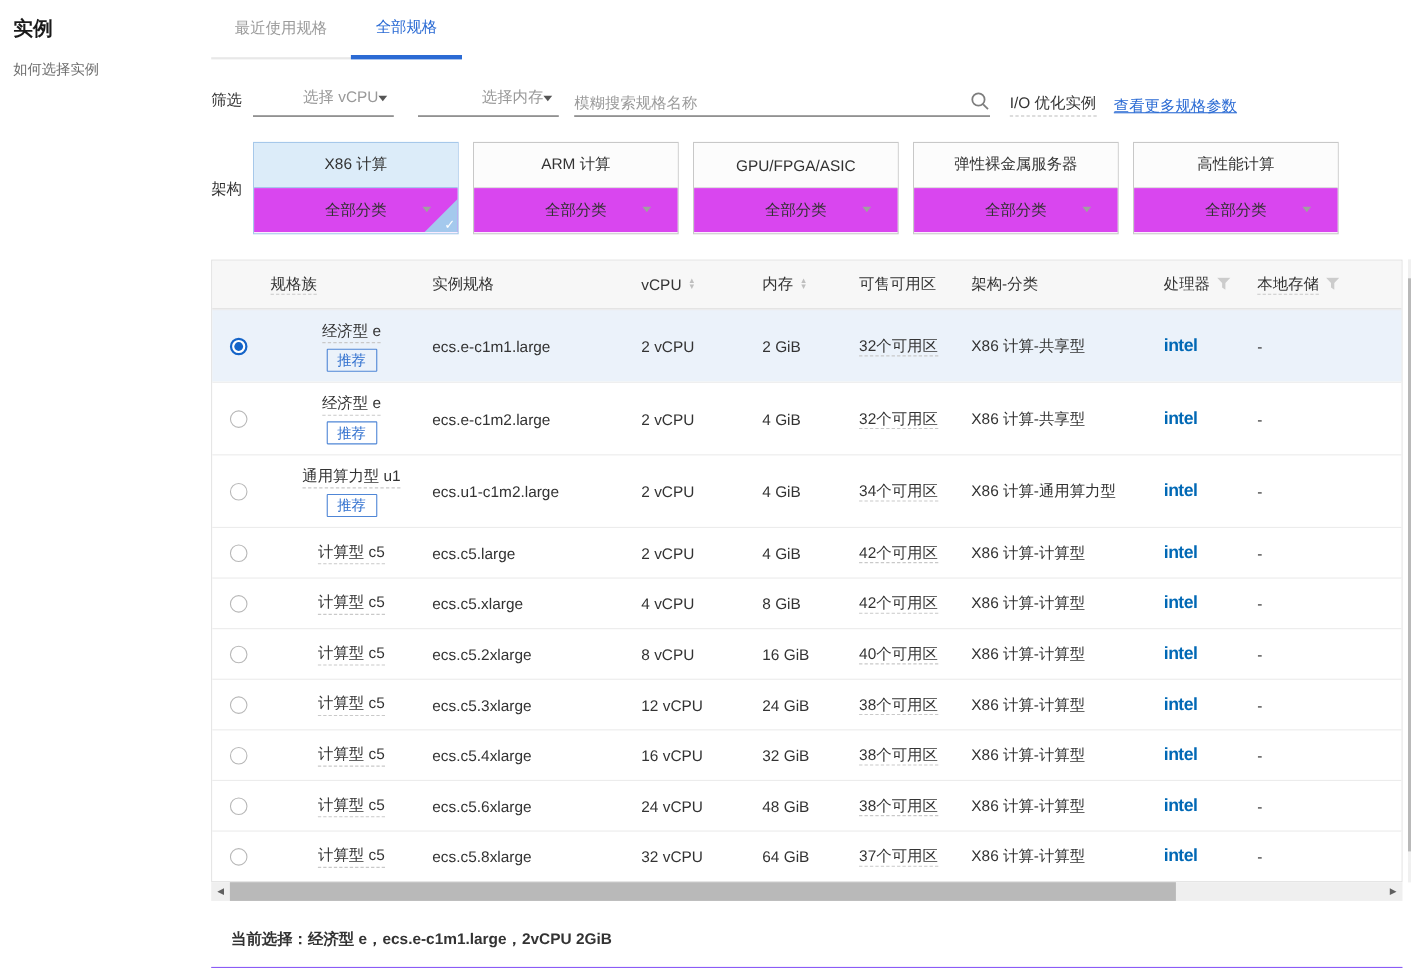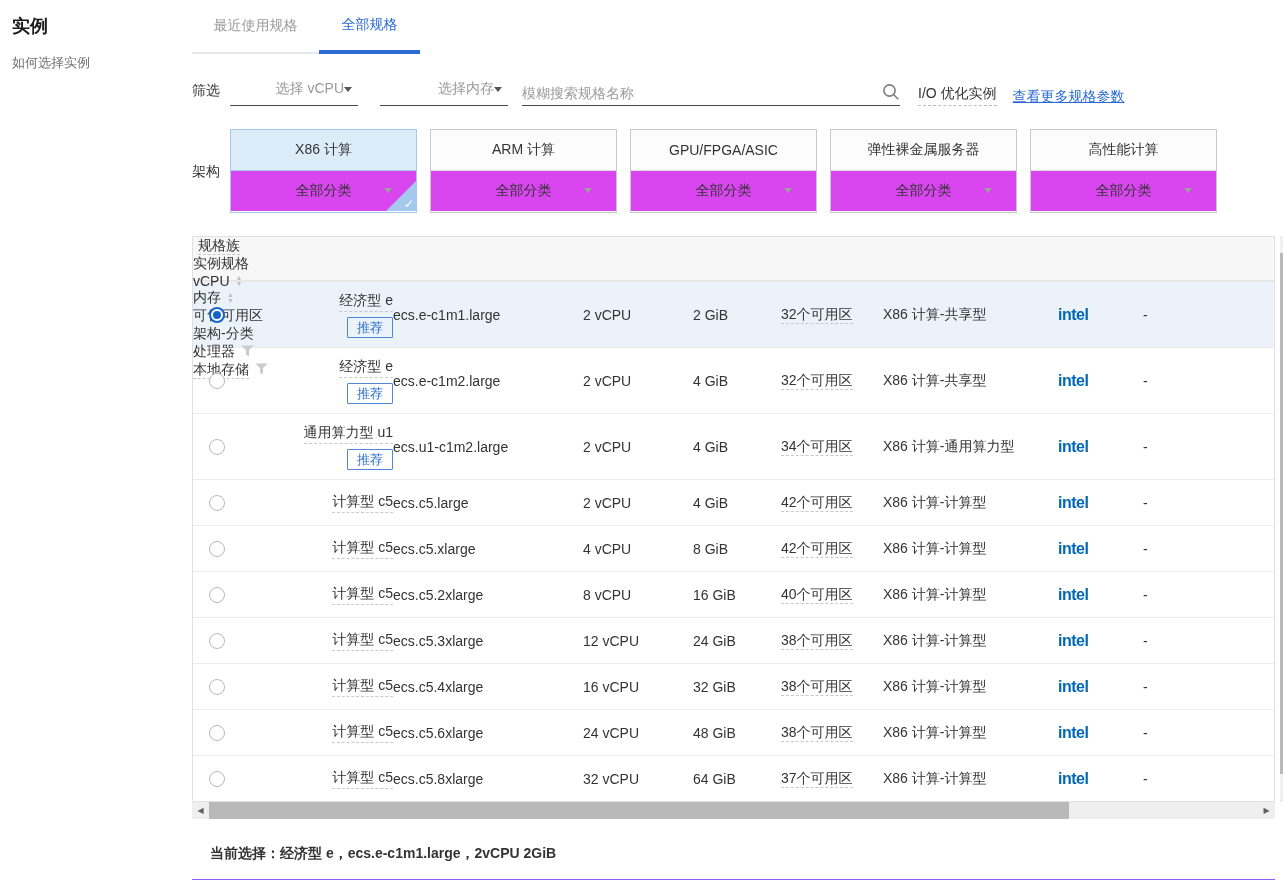--- a/index.html
+++ b/index.html
@@ -52,41 +52,41 @@
   .card.selected { border-color:#a6c8ea; }
   .card.selected .card-title { background:var(--card-selected-bg,#dcecf9); border-bottom-color:#a6c8ea; }
   .corner { display:none; position:absolute; bottom:0; right:0; width:0; height:0;
             border-style:solid; border-width:0 0 30px 30px;
             border-color:transparent transparent #a4c9ed transparent; }
   .corner-check { display:none; position:absolute; right:2px; bottom:0; color:#fff; font-size:12px; font-weight:bold; }
   .card.selected .corner, .card.selected .corner-check { display:block; }
 
   
   .table-outer { position:relative; margin-top:23px; width:1083px; border:1px solid #e0e0e0; }
-  .thead { display:flex; height:44px; align-items:flex-start; background:#f7f7f7; border-bottom:1px solid #e4e4e4;flex-direction:column; }
+  .thead { display:flex; height:44px; align-items:center; background:#f7f7f7; border-bottom:1px solid #e4e4e4; }
   .trow { display:flex; align-items:center; border-top:1px solid #ececec; height:46px; background:#fff; }
   .trow:first-of-type { border-top:none; }
   .trow.tall { height:66px; }
   .trow.selected { background:var(--selected-row-bg,#ebf2fa); }
   .c { flex:0 0 auto; }
   .c0 { width:48px; display:flex; justify-content:center; }
   .c1 { width:152px; padding-left:5px; }
   .c2 { width:190px; }
   .c3 { width:110px; }
   .c4 { width:88px; }
   .c5 { width:102px; }
   .c6 { width:175px; }
   .c7 { width:85px; }
   .c8 { flex:1 1 auto; }
   .dashed { border-bottom:1px dashed #c9c9c9; padding-bottom:1px; }
   .hdr { color:#333; }
   .hflex { display:flex; align-items:center; gap:6px; }
   .sort { display:inline-flex; flex-direction:column; line-height:6px; font-size:7px; color:#bfbfbf; cursor:pointer; }
   .funnel { cursor:pointer; margin-left:6px; vertical-align:-1px; }
-  .family-cell { display:flex; flex-direction:column; align-items:flex-end; }
+  .family-cell { display:flex; flex-direction:column; align-items:center; }
   .badge { display:inline-block; border:1px solid #4f86d6; color:#2f6fce; font-size:13px;
            line-height:17px; padding:1px 9px; margin-top:5px; border-radius:1px; background:#fff; }
   .trow.selected .badge { background:transparent; }
   .radio { width:16px; height:16px; border:1px solid #b8b8b8; border-radius:50%; background:#fff;
            position:relative; display:inline-block; cursor:pointer; }
   .trow.selected .radio { border:2px solid #1464c8; }
   .trow.selected .radio::after { content:""; position:absolute; width:8px; height:8px; border-radius:50%;
            background:#1464c8; top:50%; left:50%; transform:translate(-50%,-50%); }
   .intel { color:var(--intel-blue,#0068b5); font-weight:bold; font-size:16px; letter-spacing:-0.5px; }
 

